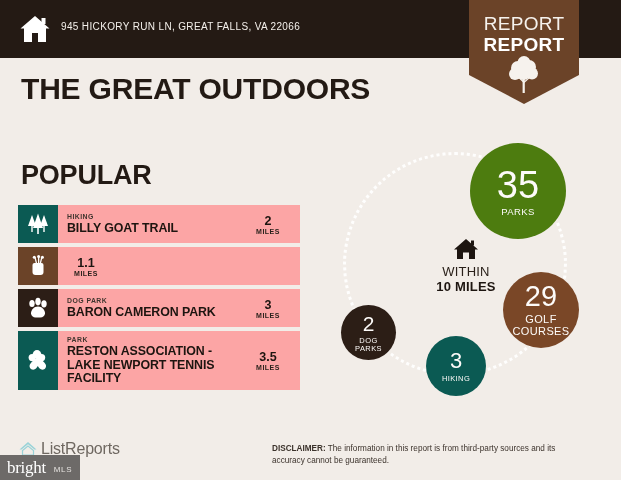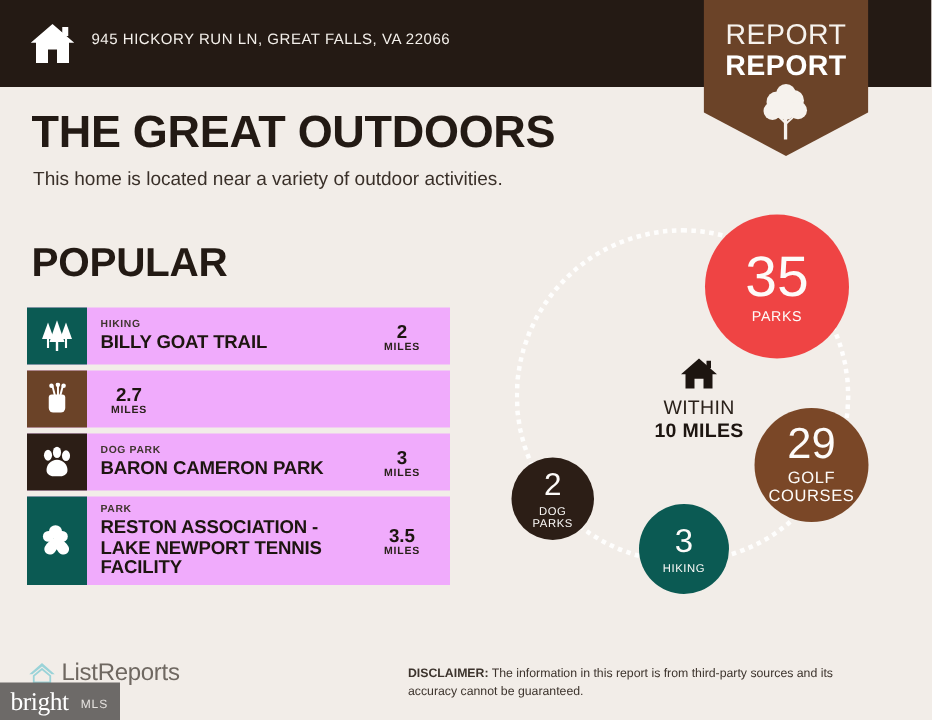--- a/index.html
+++ b/index.html
@@ -107,21 +107,21 @@
 
   .list {
     position: absolute;
     left: 18px; top: 205px;
     width: 282px;
   }
   .row {
     position: relative;
     display: flex;
     align-items: stretch;
-    background: #f0abfc;
+    background: #fca5a5;
     margin-bottom: 4px;
     min-height: 38px;
   }
   .row-icon {
     width: 40px;
     min-width: 40px;
     display: flex;
     align-items: center;
     justify-content: center;
   }
@@ -203,21 +203,21 @@
   .bubble-label {
     font-weight: 400;
     letter-spacing: 0.4px;
     line-height: 1.05;
     margin-top: 3px;
   }
 
   .b-parks {
     left: 140px; top: 3px;
     width: 96px; height: 96px;
-    background: #ef4444;
+    background: #4d7c0f;
   }
   .b-parks .bubble-num { font-size: 38px; }
   .b-parks .bubble-label { font-size: 9.5px; }
 
   .b-golf {
     left: 173px; top: 132px;
     width: 76px; height: 76px;
     background: #7a4727;
   }
   .b-golf .bubble-num { font-size: 29px; }
@@ -339,21 +339,20 @@
         <circle cx="25" cy="17.5" r="6"></circle>
         <circle cx="16.5" cy="17" r="7"></circle>
         <rect x="15.6" y="17" width="2.2" height="20"></rect>
         <path d="M16.7 25 L11.5 20.5 L11.5 22 L16.7 27 Z"></path>
         <path d="M17 25.5 L22.5 20.8 L22.5 22.3 L17 27.3 Z"></path>
       </g>
     </svg>
   </div>
 
   <div class="main-title">THE GREAT OUTDOORS</div>
-  <div class="sub-title">This home is located near a variety of outdoor activities.</div>
 
   <div class="section-title">POPULAR</div>
 
   <div class="list">
 
     <div class="row">
       <div class="row-icon" style="background:#0b5a53">
         <svg width="24" height="22" viewBox="0 0 24 22">
           <g fill="#ffffff">
             <path d="M6 2 L10 13 L2 13 Z"></path>
@@ -383,21 +382,21 @@
             <rect x="8" y="2" width="1.3" height="7" transform="rotate(-14 8.6 5)"></rect>
             <circle cx="7.3" cy="2.2" r="1.5"></circle>
             <rect x="11" y="1.5" width="1.3" height="7.5"></rect>
             <circle cx="11.6" cy="1.5" r="1.5"></circle>
             <rect x="13.5" y="2" width="1.3" height="7" transform="rotate(14 14.1 5)"></rect>
             <circle cx="15.4" cy="2.2" r="1.5"></circle>
           </g>
         </svg>
       </div>
       <div class="row-dist">
-        <div class="row-dist-num">2.7</div>
+        <div class="row-dist-num">1.1</div>
         <div class="row-dist-unit">MILES</div>
       </div>
     </div>
 
     <div class="row">
       <div class="row-icon" style="background:#2c1e16">
         <svg width="24" height="23" viewBox="0 0 24 23">
           <g fill="#ffffff">
             <ellipse cx="6" cy="6.5" rx="2.7" ry="3.6"></ellipse>
             <ellipse cx="12" cy="4.6" rx="2.7" ry="3.8"></ellipse>

